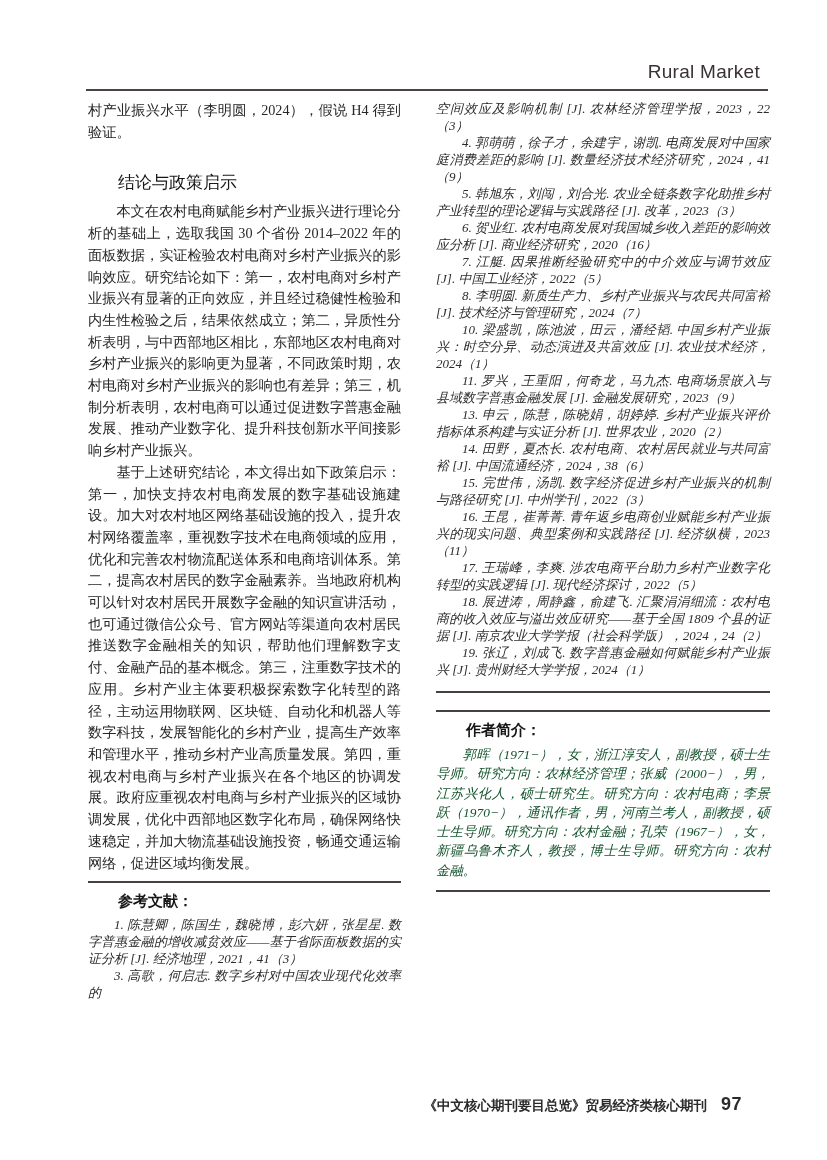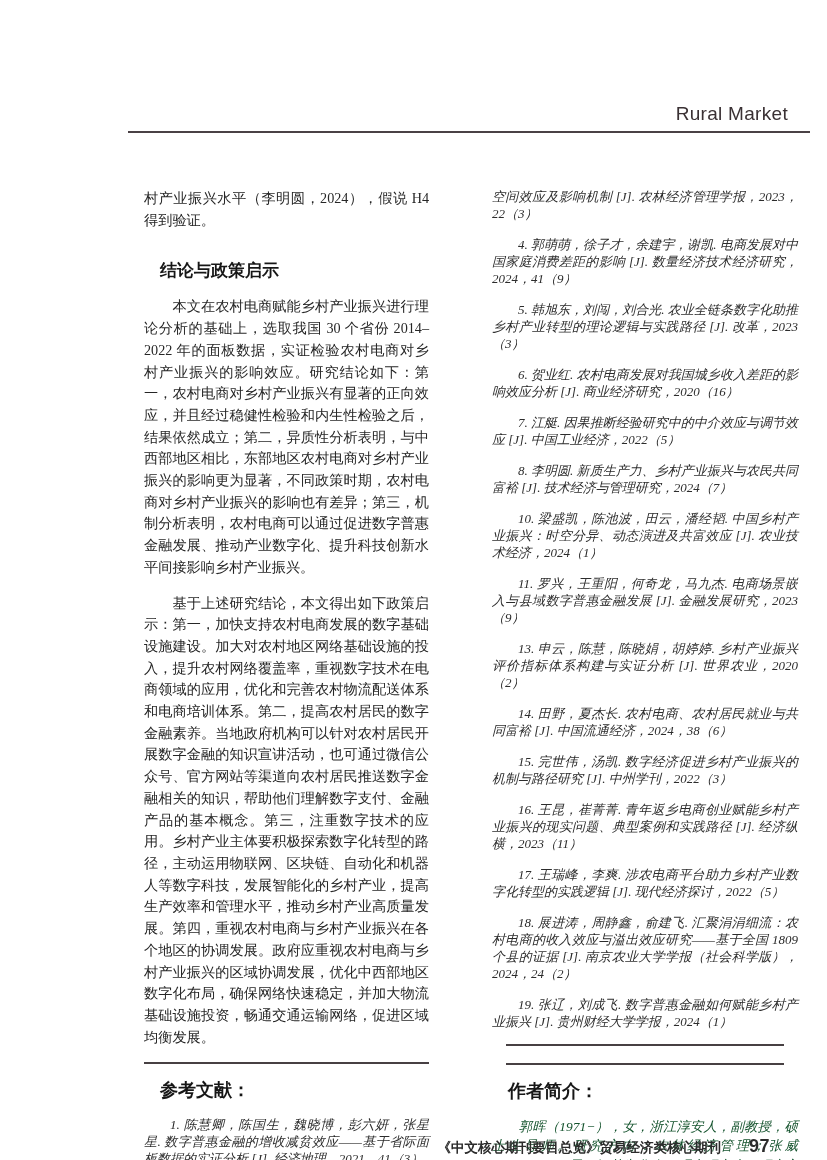--- a/index.html
+++ b/index.html
@@ -1,15 +1,15 @@
 <!DOCTYPE html>
 <html><head>
 <meta charset="utf-8">
 <style>
-  * { margin: 14px; padding: 0; box-sizing: border-box; }
+  * { margin: 0; padding: 0; box-sizing: border-box; }
   html, body { background: #ffffff; }
   body {
     width: 827px; height: 1160px;
     position: relative;
     overflow: hidden;
     font-family: "Liberation Serif", serif;
     color: #262626;
   }
   
   .page-header {
@@ -17,38 +17,38 @@
     text-align: right;
     font-family: "Liberation Sans", sans-serif;
     font-size: 19px; letter-spacing: 0.3px;
     color: #3a3134;
   }
   .header-rule {
     position: absolute; top: 89px; left: 86px; width: 682px; height: 2px;
     background: #4a4145;
   }
   
-  .col { position: absolute; top: 132px; }
+  .col { position: absolute; top: 100px; }
   .col-left  { left: 88px;  width: 313px; }
   .col-right { left: 436px; width: 334px; }
 
   .body-par {
     font-size: 14.2px; line-height: 21.7px;
     text-align: justify; text-justify: inter-ideograph;
   }
   .indent { text-indent: 2em; }
 
   .section-heading {
     font-family: "Liberation Sans", sans-serif;
-    font-weight: bold; font-size: 17px; color: #161616;
+    font-weight: normal; font-size: 17px; color: #161616;
     margin: 28px 0 7px 30px;
   }
   .sub-heading {
     font-family: Liberation Serif, serif;
-    font-weight: bold; font-size: 18px; color: #161616;
+    font-weight: bold; font-size: 15px; color: #161616;
     margin: 9px 0 5px 30px;
   }
   .rule { height: 2px; background: #474043; }
   .rule-refs { margin-top: 7px; }
   .double-rule { margin-top: 13px; }
   .double-rule .rule + .rule { margin-top: 17px; }
   .rule-end { margin-top: 10px; }
 
   .ref-par {
     font-size: 13px; line-height: 17px;

